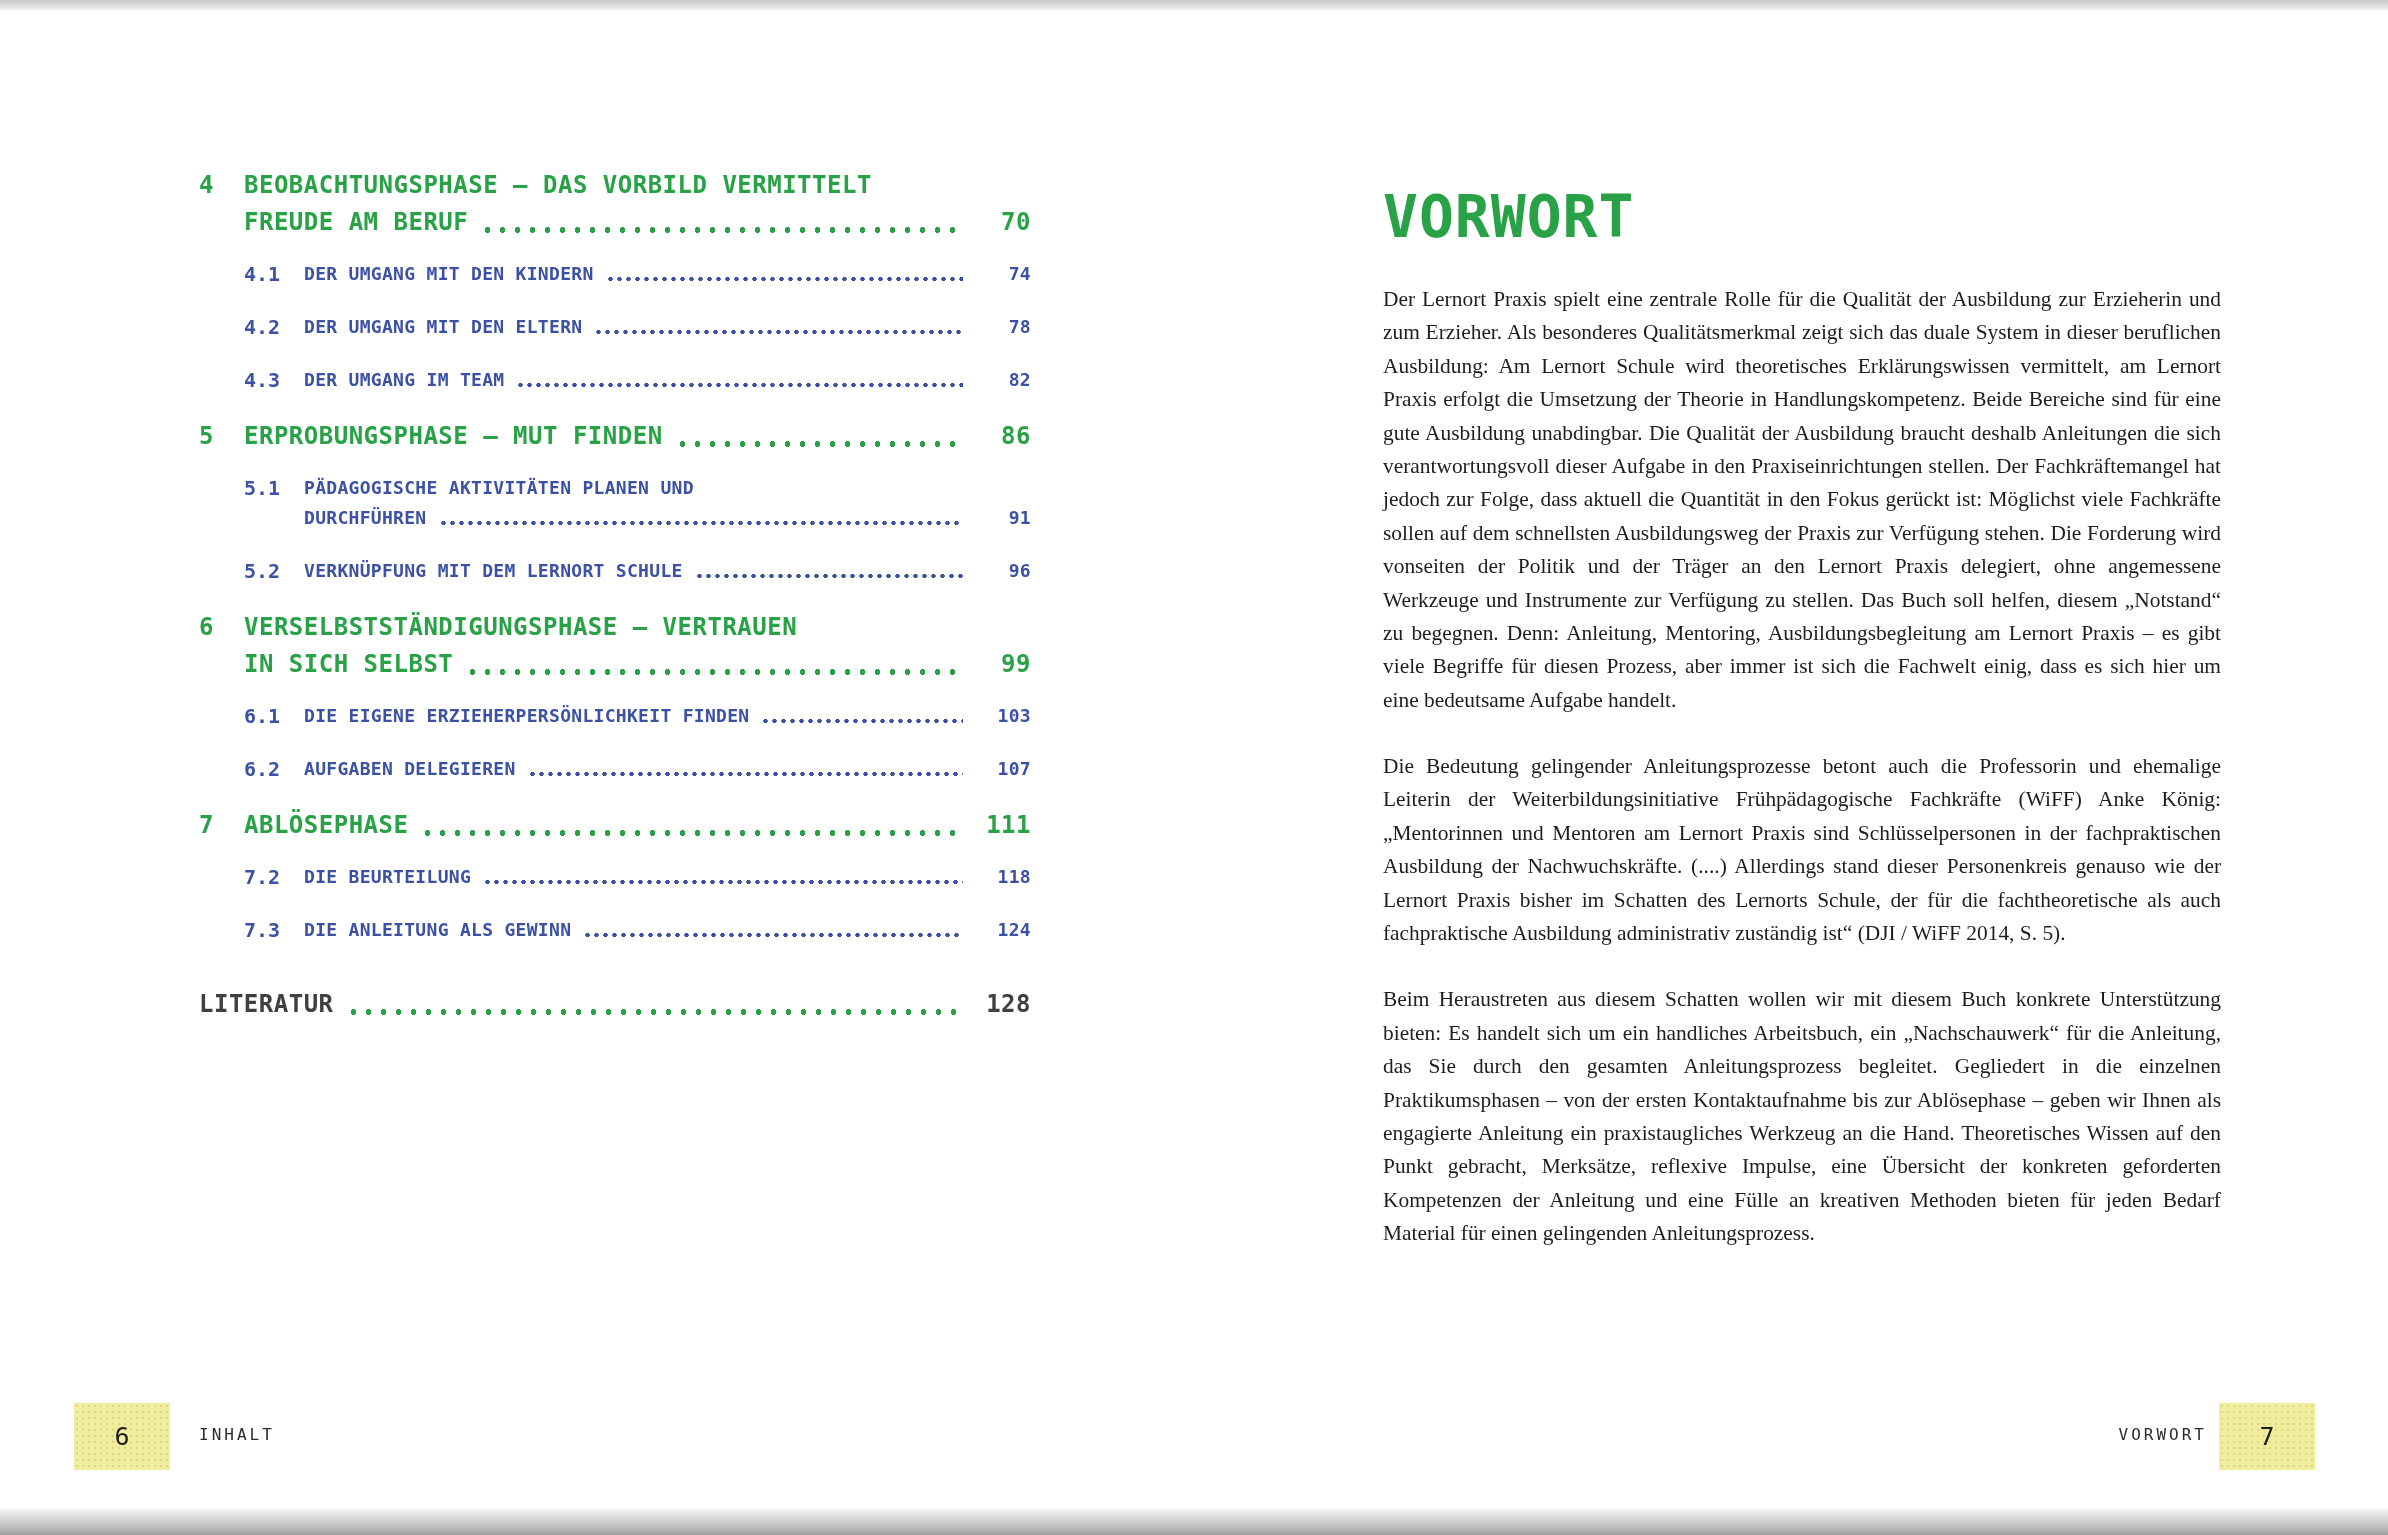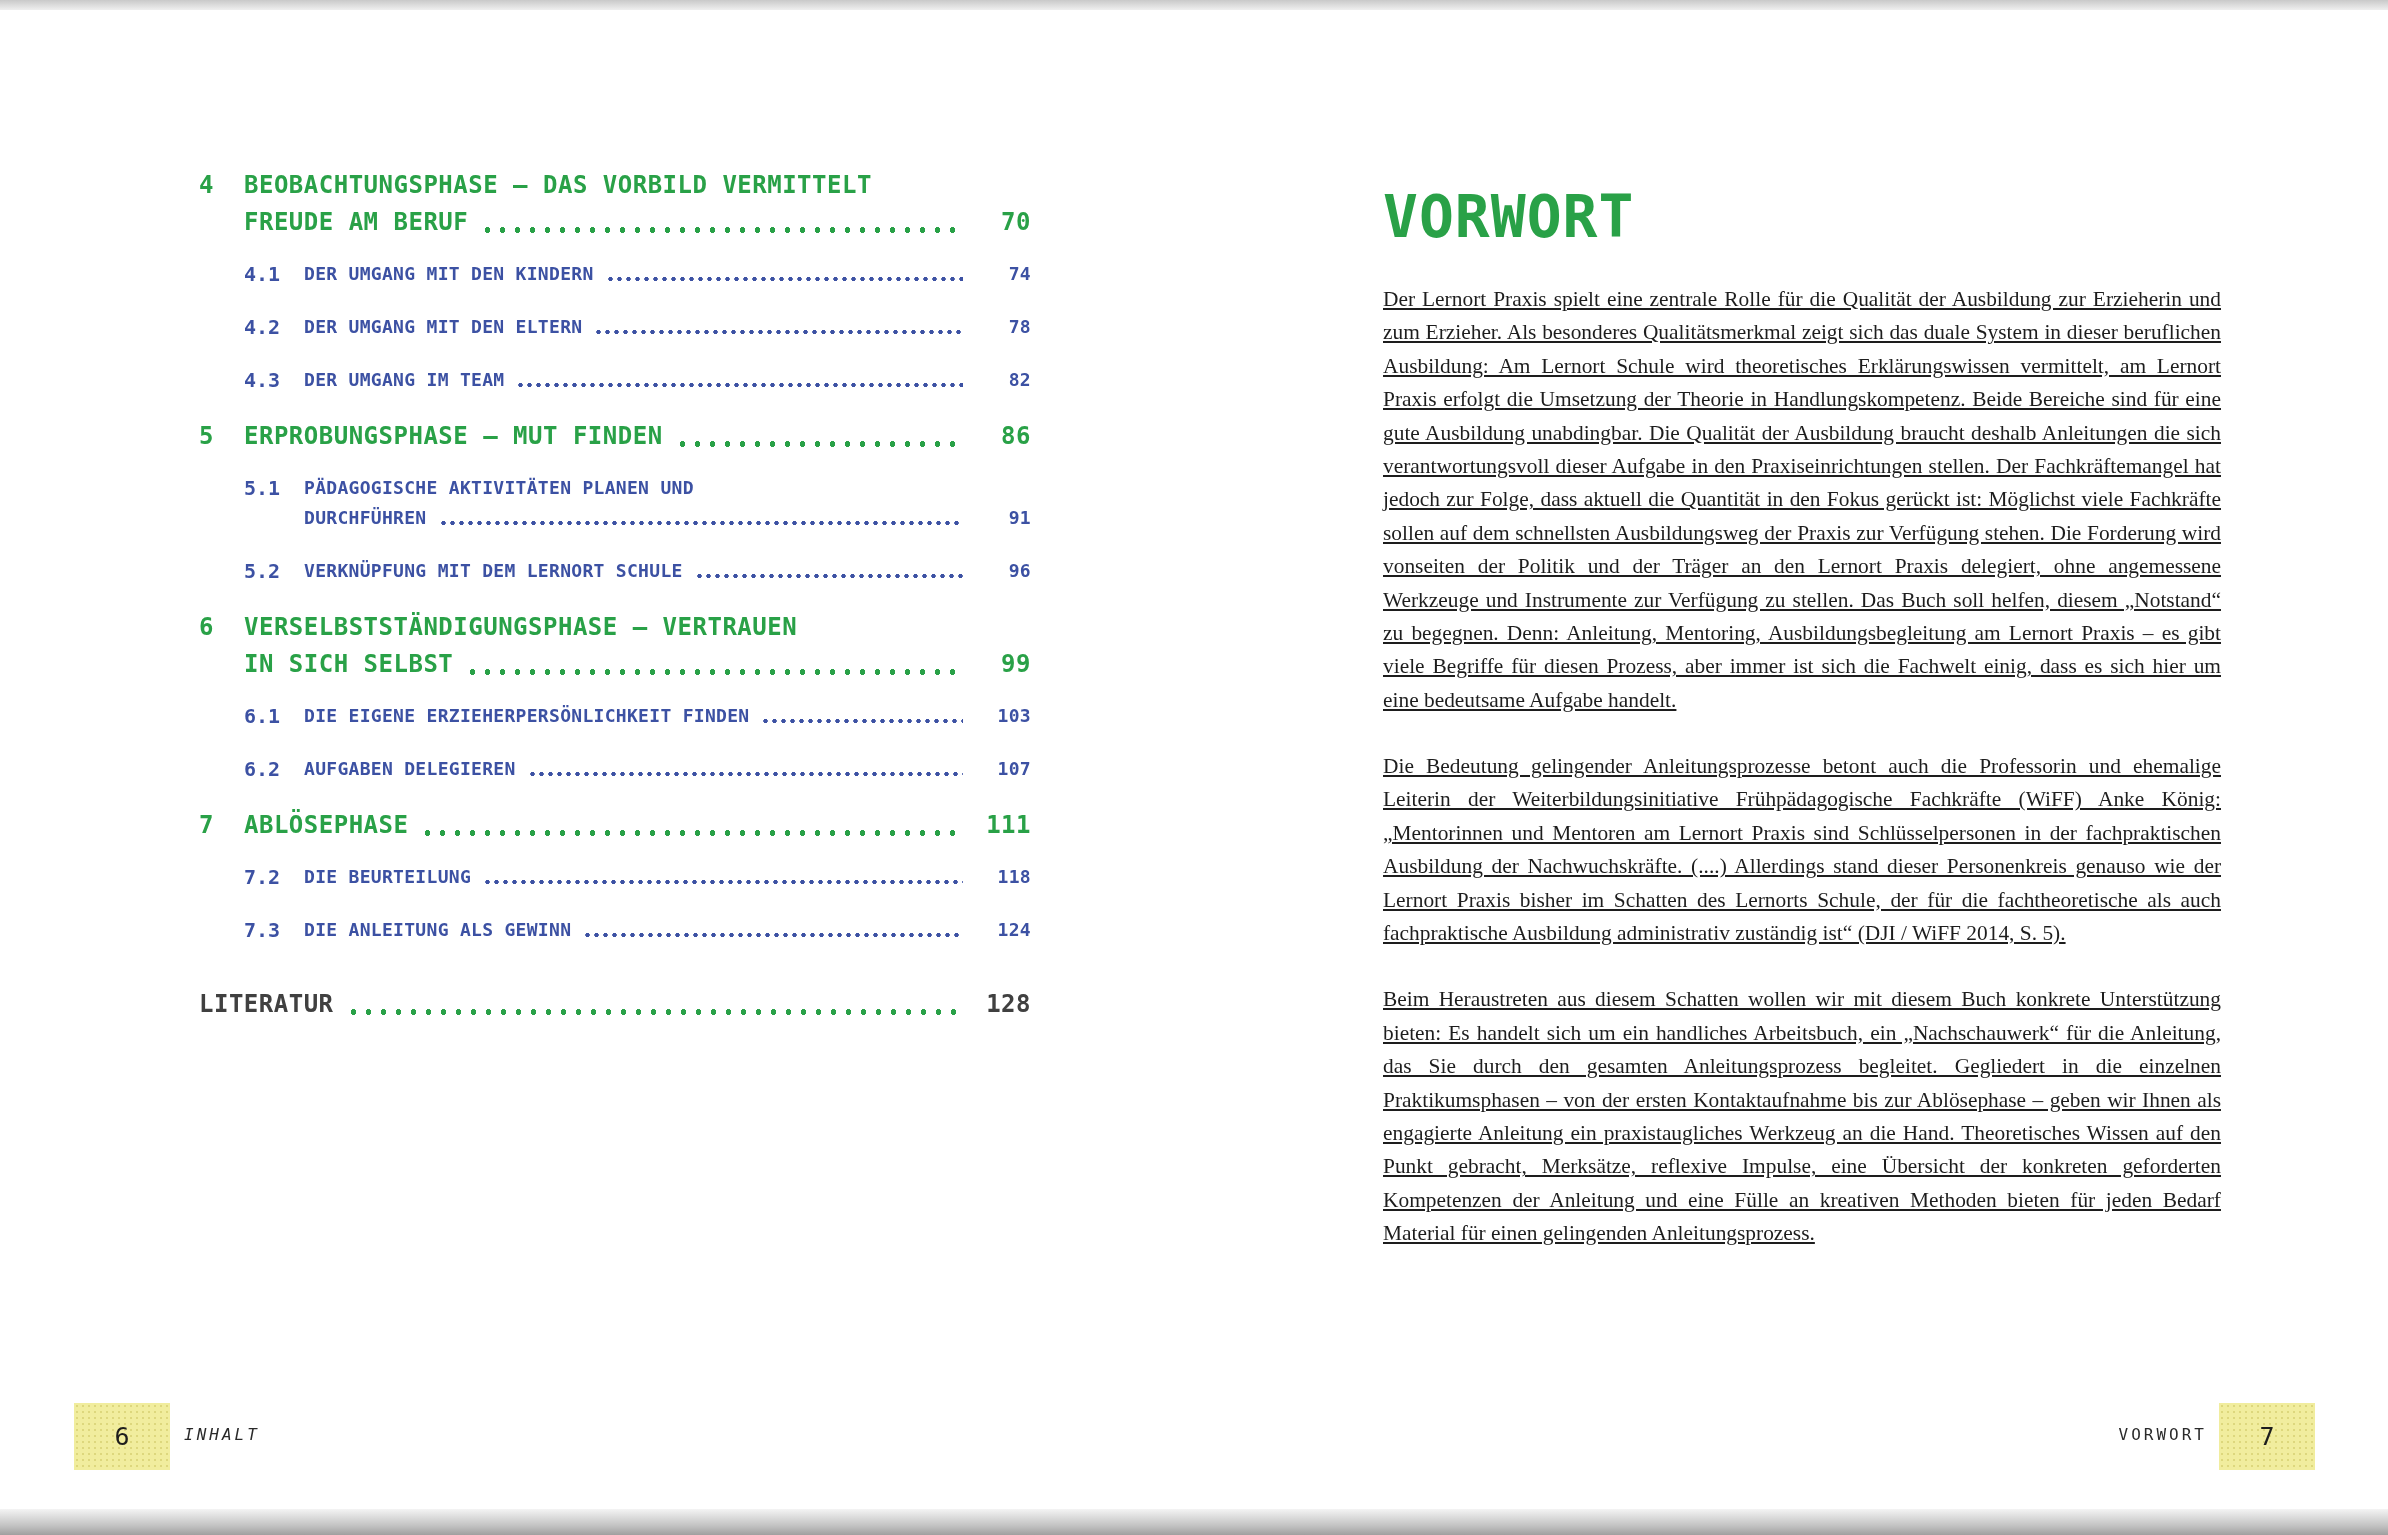--- a/index.html
+++ b/index.html
@@ -41,40 +41,40 @@
 
   
   .vorwort-title{
     position:absolute;left:1383px;top:149px;
     font-family:"DejaVu Sans Mono",monospace;font-weight:bold;
     font-size:58px;line-height:1;color:#29a147;letter-spacing:1px;
   }
   .body-text{position:absolute;left:1383px;top:283px;width:838px;}
   .body-para{
     margin:0 0 33px;font-size:21.4px;line-height:1.56;color:#1d1d1d;
-    text-align:justify;hyphens:auto;font-family:"Liberation Serif",serif;text-decoration:underline;
+    text-align:justify;hyphens:auto;font-family:"Liberation Serif",serif;
   }
 
   
   .page-tab{
     position:absolute;top:1403px;width:96px;height:67px;
     background-color:#f1ed9e;
     background-image:radial-gradient(#ddd77d 1.1px,transparent 1.3px);
     background-size:6px 6px;
     display:flex;align-items:center;justify-content:center;
     font-family:"DejaVu Sans Mono",monospace;font-size:25px;color:#1d1d1d;
   }
   .page-tab.left{left:74px;}
   .page-tab.right{left:2219px;}
   .footer-label{
     position:absolute;top:1425px;
     font-family:"DejaVu Sans Mono",monospace;font-size:16px;
     letter-spacing:3px;color:#2a2a2a;
   }
-  .footer-label.left{left:184px;font-style:italic;}
+  .footer-label.left{left:199px;}
   .footer-label.right{right:181px;text-align:right;}
 </style>
 </head>
 <body>
 
 <div class="spread">
 
   <div class="edge-top"></div>
 
   <div class="toc" id="toc">

